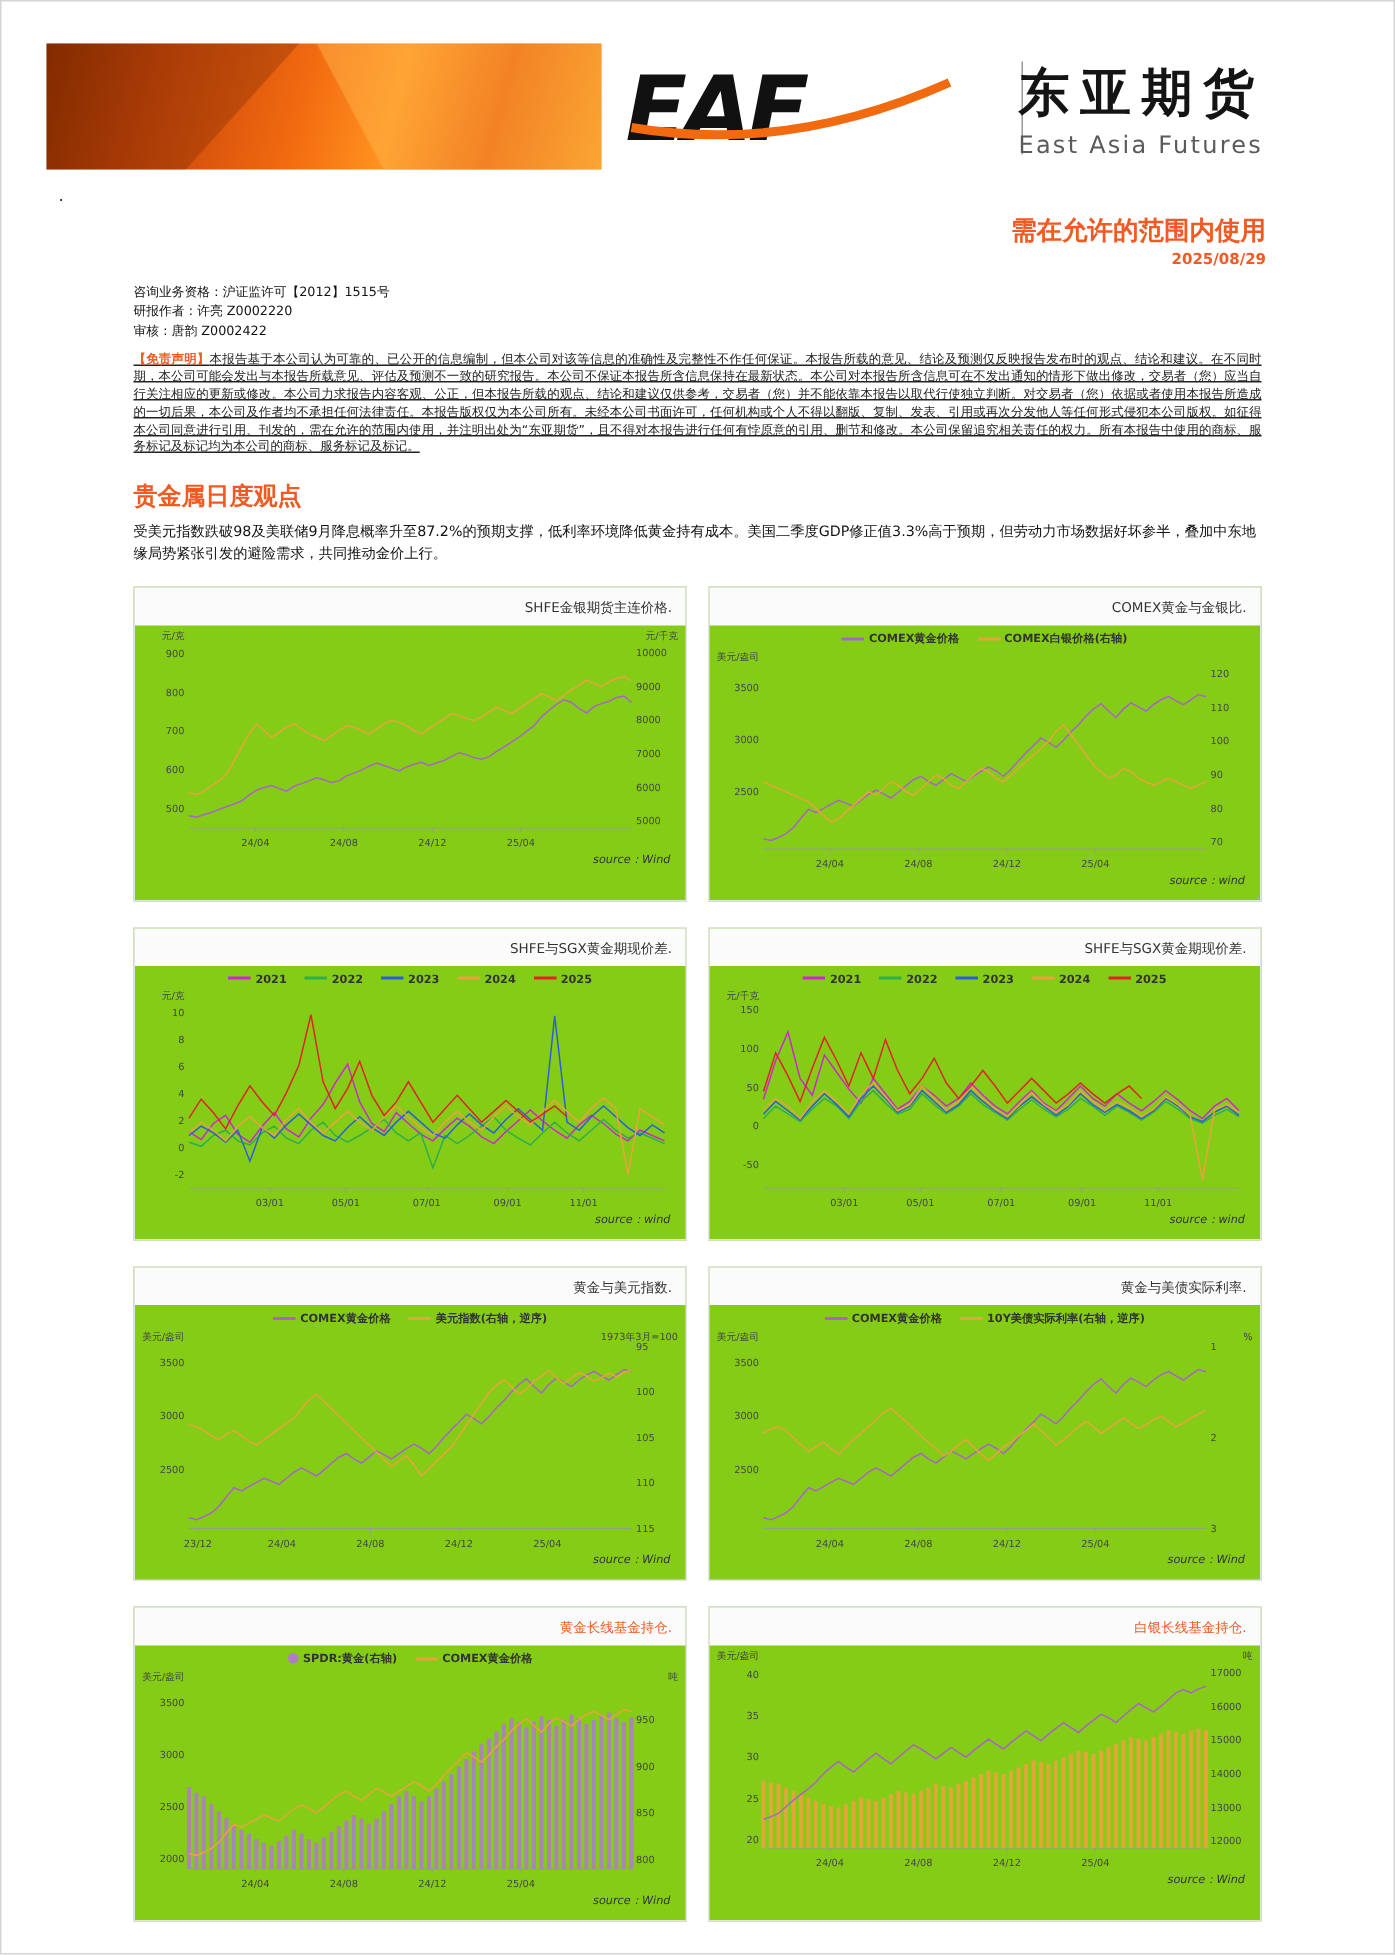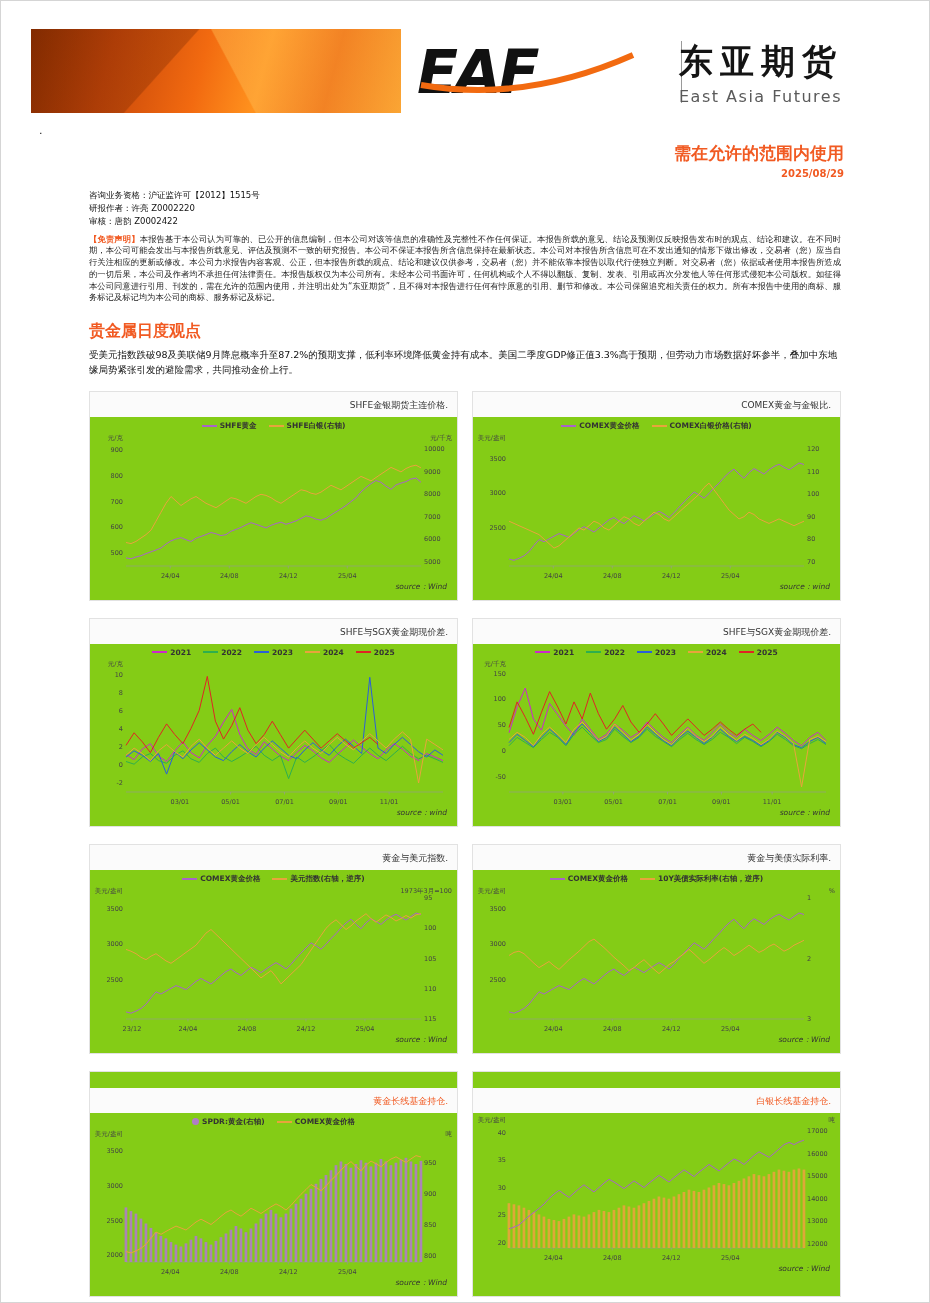--- a/index.html
+++ b/index.html
@@ -20,31 +20,31 @@
   .brand { position:absolute; left:648px; top:12px; }
   .brand-cn { font-size:34px; font-weight:700; color:#141414; letter-spacing:7px; white-space:nowrap; }
   .brand-en { font-size:16px; color:#5a5a5a; letter-spacing:1.5px; margin-top:2px; }
   .stray { margin:2px 0 0 38px; font-size:11px; color:#222; line-height:1; }
 
   .title-wrap { margin:6px 85px 0; text-align:right; }
   .title-wrap h1 { font-size:17px; font-weight:700; color:#f15a22; }
   .report-date { font-size:10px; font-weight:700; color:#f15a22; margin-top:3px; }
 
   .meta { margin:10px 88px 0; font-size:8.5px; line-height:1.55; color:#111; }
-  .disclaimer { margin:5px 88px 17px; font-size:8.3px; line-height:1.42; color:#222; text-align:justify; }
+  .disclaimer { margin:5px 88px 17px; font-size:8.3px; line-height:1.42; color:#222; text-align:justify;text-decoration:underline; }
   .dis-label { color:#f15a22; font-weight:700; }
 
   .section-title { margin:15px 88px 0; font-size:16px; font-weight:700; color:#f15a22; }
   .view-text { margin:5px 88px 0; font-size:9.5px; line-height:1.6; color:#111; }
 
   
   .grid { margin:13px 88px 20px; display:grid; grid-template-columns:1fr 1fr; gap:17px 14px; }
   .panel { border:1px solid #e2e2e2; background:#84cc16;text-align:right; }
   .panel-title { font-size:9px; color:#333; padding:7px 9px 5px; background:#fbfbfb; }
-  .panel-title.accent { color:#f15a22;margin-top:16px; }
+  .panel-title.accent { color:#f15a22; }
   .chart { width:100%; padding:1px 4px 0; }
   .chart svg { display:block; }
   .chart svg text { font-size:6.5px; fill:#444; font-family:"DejaVu Sans","Liberation Sans",sans-serif; }
   .legend { display:flex; justify-content:center; align-items:center; gap:12px; flex-wrap:wrap;
             font-size:7.5px; font-weight:700; color:#333; padding:3px 0 1px; }
   .lg-item { display:inline-flex; align-items:center; gap:3px; }
   .mk-line { width:15px; height:2px; display:inline-block; }
   .mk-dot  { width:7px; height:7px; border-radius:50%; display:inline-block; }
   .source { font-size:7.5px; color:#333; padding:2px 10px 8px; font-style:italic; }
 </style>
@@ -83,30 +83,20 @@
 
   <p class="disclaimer"><span class="dis-label">【免责声明】</span><span>本报告基于本公司认为可靠的、已公开的信息编制，但本公司对该等信息的准确性及完整性不作任何保证。本报告所载的意见、结论及预测仅反映报告发布时的观点、结论和建议。在不同时期，本公司可能会发出与本报告所载意见、评估及预测不一致的研究报告。本公司不保证本报告所含信息保持在最新状态。本公司对本报告所含信息可在不发出通知的情形下做出修改，交易者（您）应当自行关注相应的更新或修改。本公司力求报告内容客观、公正，但本报告所载的观点、结论和建议仅供参考，交易者（您）并不能依靠本报告以取代行使独立判断。对交易者（您）依据或者使用本报告所造成的一切后果，本公司及作者均不承担任何法律责任。本报告版权仅为本公司所有。未经本公司书面许可，任何机构或个人不得以翻版、复制、发表、引用或再次分发他人等任何形式侵犯本公司版权。如征得本公司同意进行引用、刊发的，需在允许的范围内使用，并注明出处为“东亚期货”，且不得对本报告进行任何有悖原意的引用、删节和修改。本公司保留追究相关责任的权力。所有本报告中使用的商标、服务标记及标记均为本公司的商标、服务标记及标记。</span></p>
 
   <h2 class="section-title">贵金属日度观点</h2>
   <p class="view-text">受美元指数跌破98及美联储9月降息概率升至87.2%的预期支撑，低利率环境降低黄金持有成本。美国二季度GDP修正值3.3%高于预期，但劳动力市场数据好坏参半，叠加中东地缘局势紧张引发的避险需求，共同推动金价上行。</p>
 
   <div class="grid">
     <section class="panel">
       <div class="panel-title">SHFE金银期货主连价格.</div>
       <div class="chart">
-          <div class="legend">
-            <span class="lg-item">
-              <span class="mk-line" style="background: rgb(169, 100, 201);"></span>
-              <span>SHFE黄金</span>
-            </span>
-            <span class="lg-item">
-              <span class="mk-line" style="background: rgb(232, 164, 60);"></span>
-              <span>SHFE白银(右轴)</span>
-            </span>
-          </div>
           <svg width="359" height="148">
             <line x1="32" y1="134" x2="327" y2="134" stroke="#999" stroke-width="0.6"></line>
             <text x="29" y="123.12765957446808" text-anchor="end">500</text>
             <text x="29" y="97.38297872340425" text-anchor="end">600</text>
             <text x="29" y="71.63829787234042" text-anchor="end">700</text>
             <text x="29" y="45.8936170212766" text-anchor="end">800</text>
             <text x="29" y="20.14893617021276" text-anchor="end">900</text>
             <text x="29" y="8" text-anchor="end">元/克</text>
             <text x="330" y="131.51851851851853" text-anchor="start">5000</text>
             <text x="330" y="109.11111111111111" text-anchor="start">6000</text>

